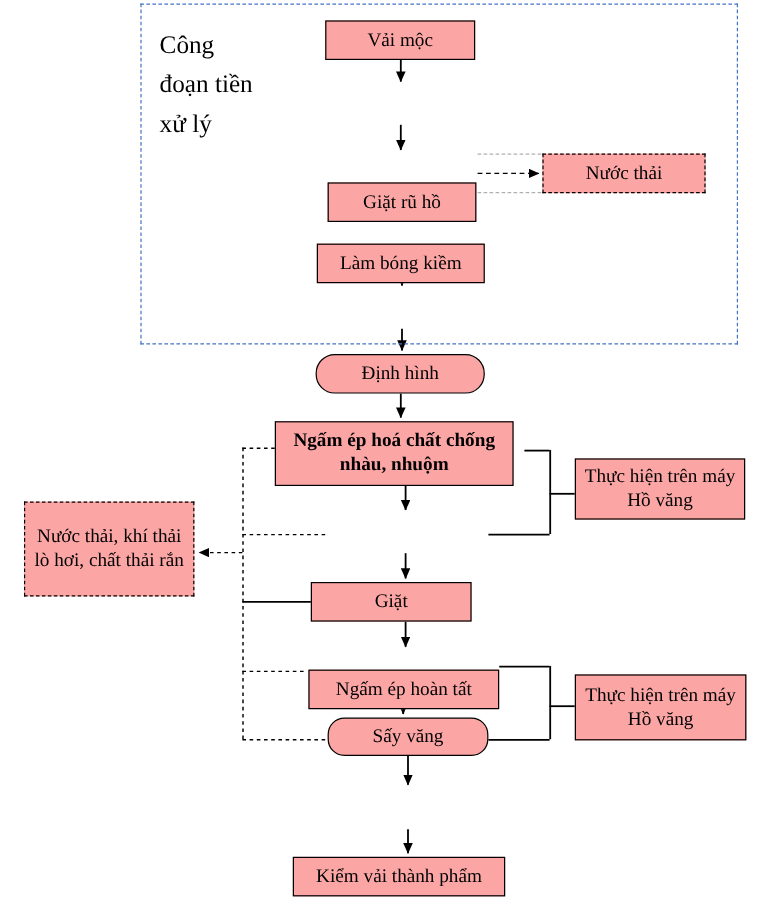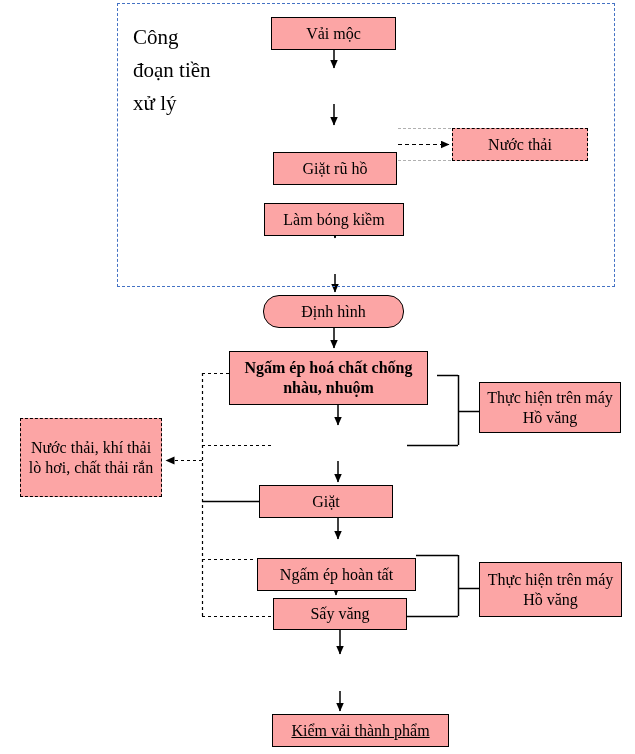--- a/index.html
+++ b/index.html
@@ -33,23 +33,23 @@
   .dot-long         {left:253px;top:71px; width:165px;height:33px;}
   .giat-ru-ho       {left:273px;top:128px;width:124px;height:33px;margin-top:24px;}
   .nuoc-thai        {left:452px;top:128px;width:136px;height:33px;}
   .lam-bong-kiem    {left:264px;top:185px;width:140px;height:33px;margin-top:18px;}
   .xu-ly-amoni      {left:265px;top:241px;width:140px;height:33px;}
   .dinh-hinh        {left:263px;top:295px;width:141px;height:33px;border-radius:16px;}
   .ngam-ep-hoa-chat {left:229px;top:351px;width:199px;height:54px;font-weight:bold;}
   .say-cuon-u       {left:273px;top:428px;width:134px;height:33px;}
   .giat             {left:259px;top:485px;width:134px;height:33px;}
   .ngam-ep-hoan-tat {left:257px;top:542px;width:159px;height:33px;margin-top:16px;}
-  .say-vang         {left:273px;top:598px;width:134px;height:32px;}
+  .say-vang         {left:273px;top:598px;width:134px;height:32px;border-radius:14px;}
   .phong-co         {left:277px;top:657px;width:130px;height:34px;}
-  .kiem-vai         {left:272px;top:714px;width:177px;height:33px;text-decoration:underline;}
+  .kiem-vai         {left:244px;top:714px;width:177px;height:33px;}
   
   .waste-left       {left:20px; top:418px;width:142px;height:79px;}
   .thuc-hien-1      {left:479px;top:382px;width:142px;height:51px;}
   .thuc-hien-2      {left:479px;top:562px;width:143px;height:55px;}
 </style>
 </head>
 <body>
 
 <div id="canvas">
 

